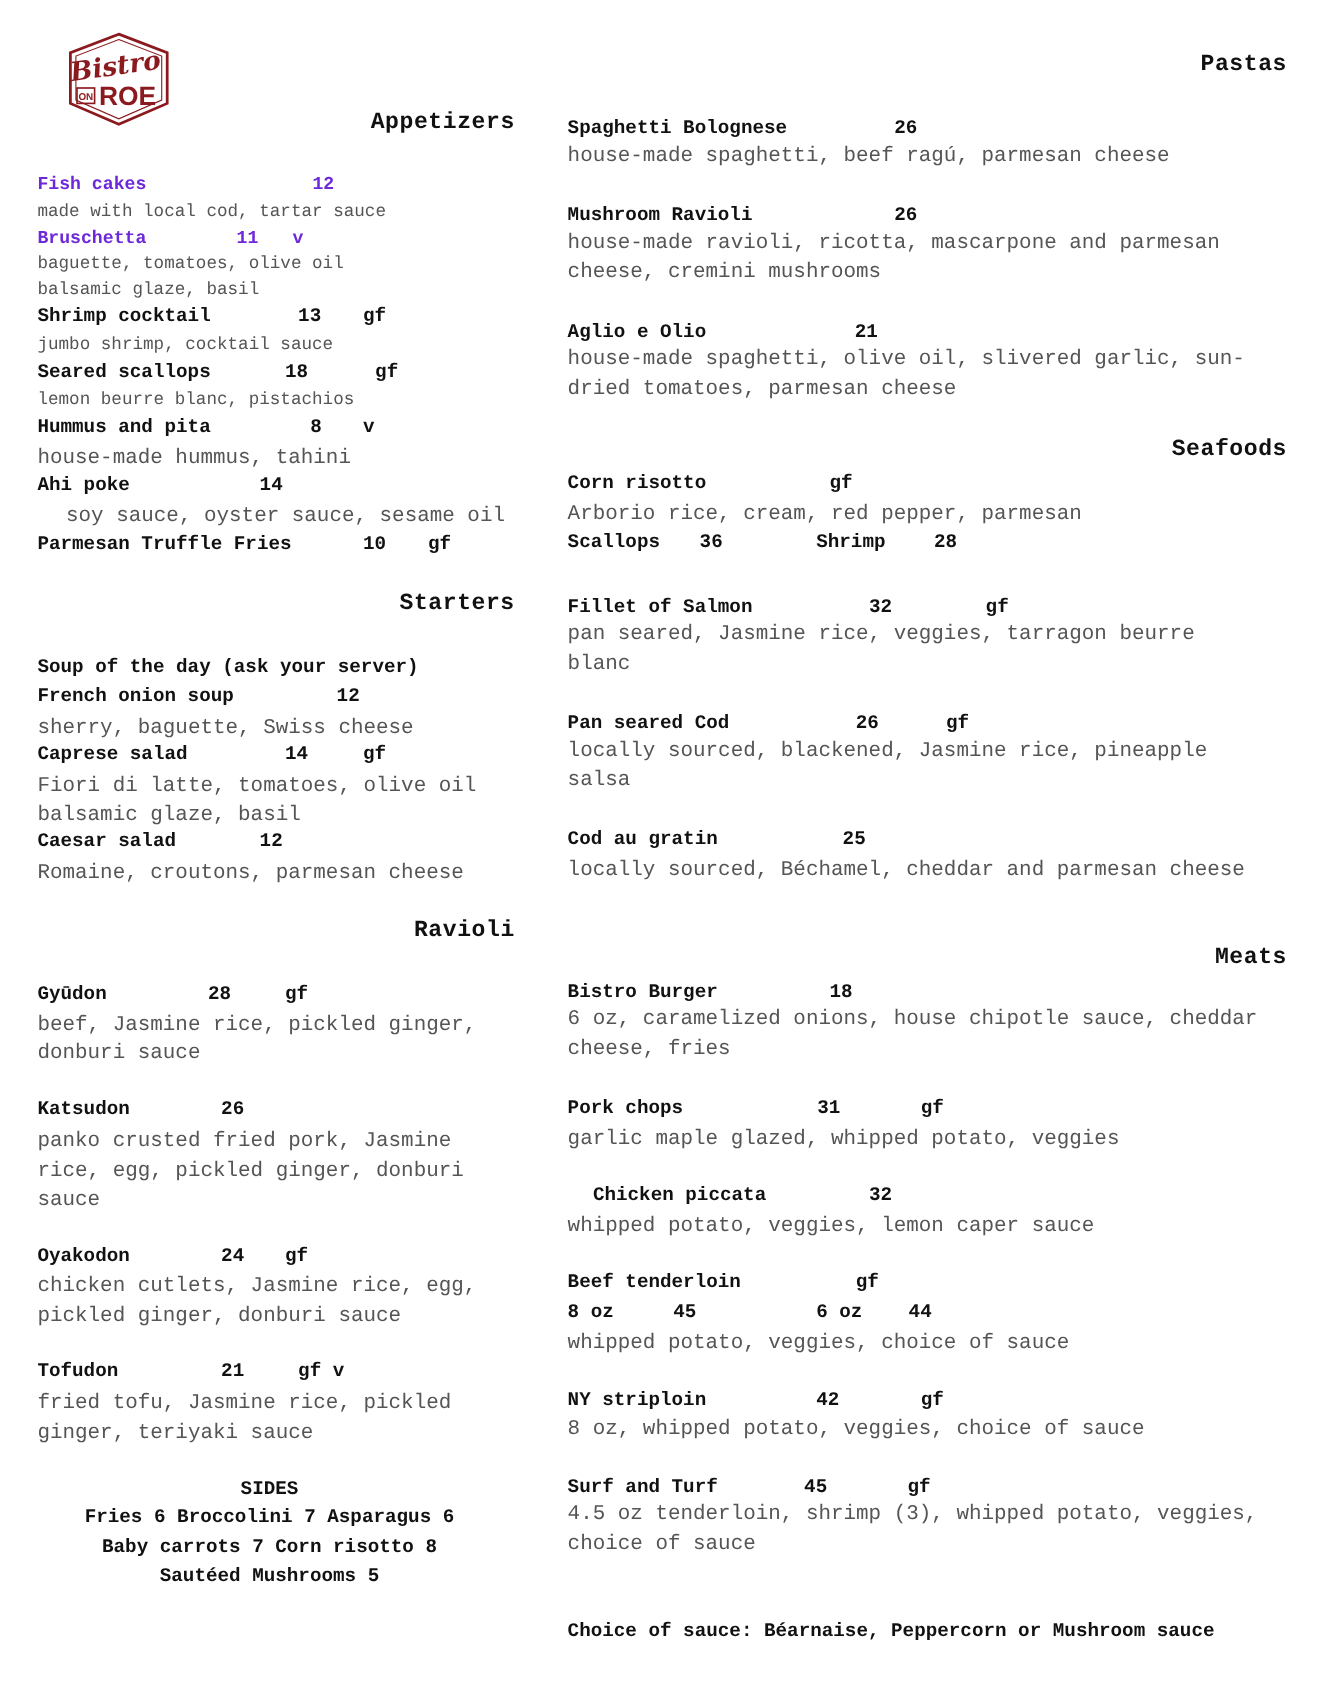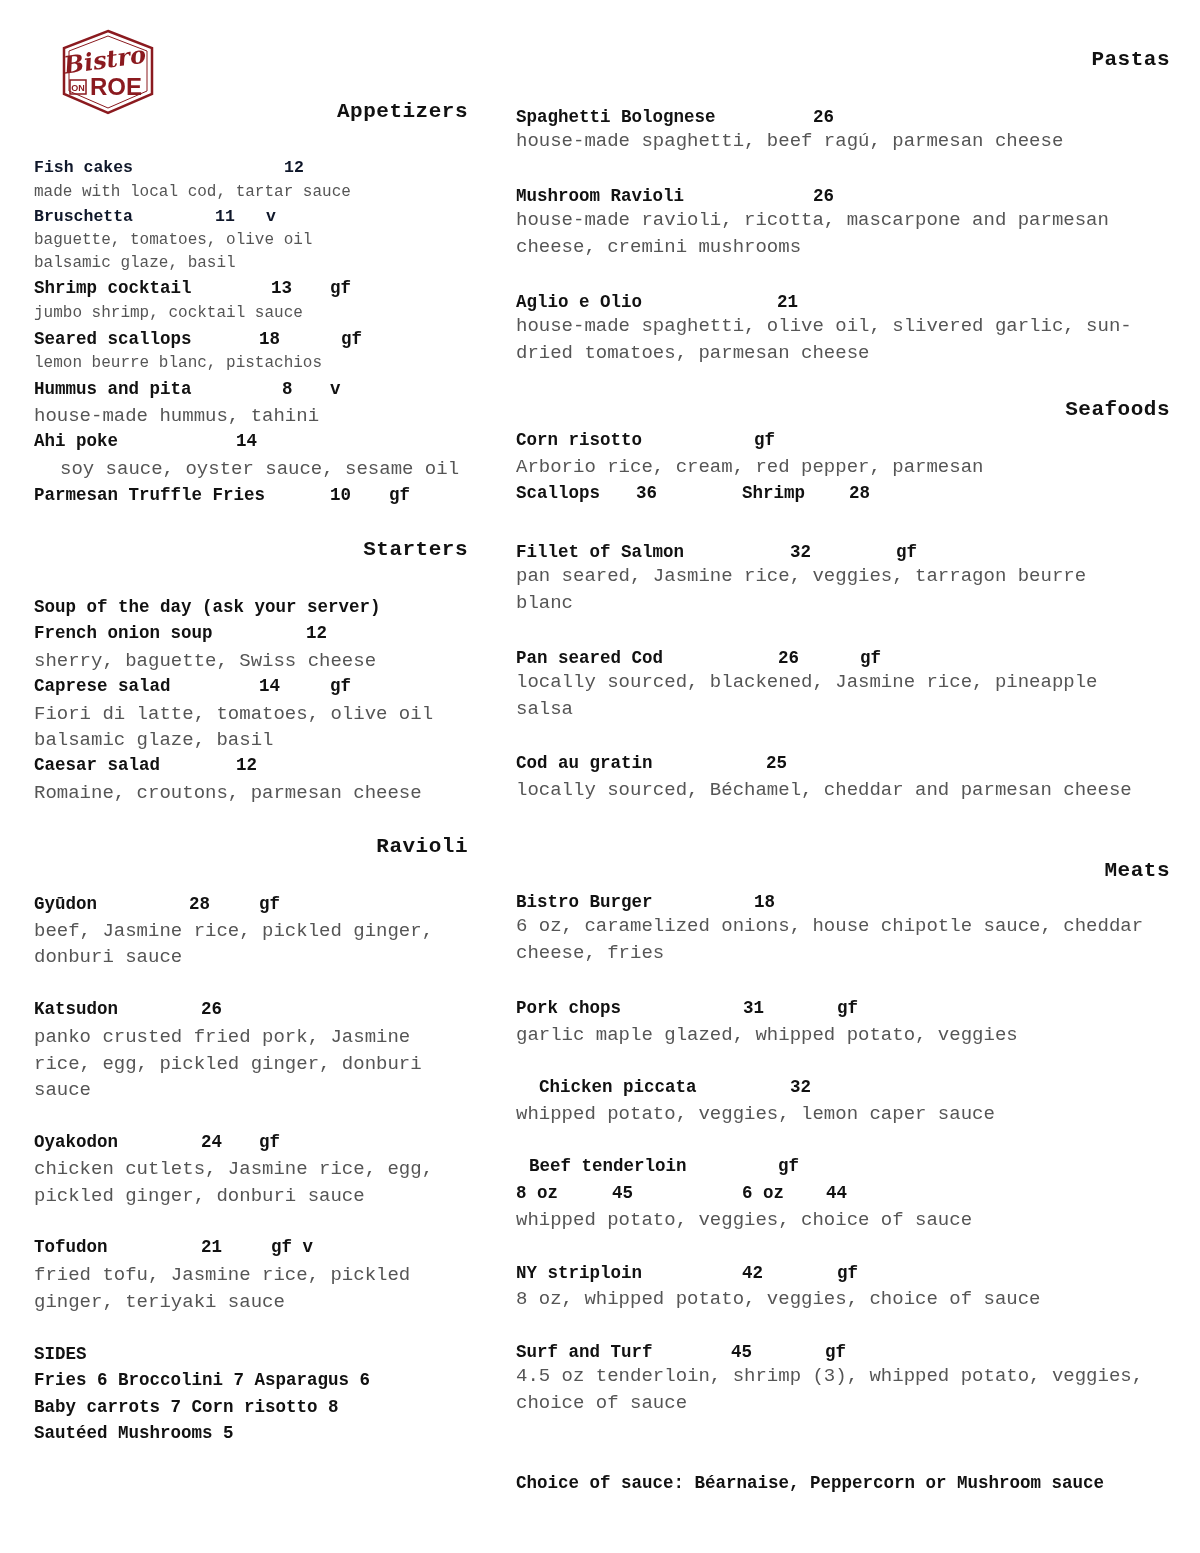--- a/index.html
+++ b/index.html
@@ -10,23 +10,23 @@
   }
   .logo { position: absolute; left: 60px; top: 28px; width: 96px; height: 88px; }
   .col { position: absolute; }
   .left { left: 34px; width: 434px; top: 0; }
   .right { left: 516px; width: 654px; top: 0; }
   .abs { position: absolute; white-space: pre; }
   .heading { font-weight: bold; font-size: 21px; letter-spacing: 0.5px; }
   .name { font-weight: bold; font-size: 17.5px; color: #111; }
   .desc { font-size: 19px; color: #555; }
   .desc-sm { font-size: 16px; color: #555; }
-  .name-sm { font-weight: bold; font-size: 16.5px; color: #0f172a; }
+  .name-sm { font-weight: bold; font-size: 16.5px; color: #6d28d9; }
   .wrapdesc { white-space: normal; line-height: 26.5px; }
-  .center { }
+  .center { text-align: center; }
 </style>
 </head>
 <body>
 
 <div class="logo">
   <svg width="96" height="88" viewBox="0 0 96 88">
     <polygon points="48,3 92,20 92,66 48,85 4,66 4,20" fill="none" stroke="#8b1a1f" stroke-width="2.5"></polygon>
     <polygon points="48,8 87,23 87,63 48,80 9,63 9,23" fill="none" stroke="#8b1a1f" stroke-width="1"></polygon>
     <text x="46" y="40" text-anchor="middle" font-family="DejaVu Serif, serif" font-style="italic" font-weight="bold" font-size="24" fill="#8b1a1f" transform="rotate(-8 46 40)">Bistro</text>
     <rect x="10" y="52" width="16" height="14" fill="none" stroke="#8b1a1f" stroke-width="1.5"></rect>
@@ -170,21 +170,21 @@
 
   <div class="abs name" style="top:998px; left:0;">Pork chops</div>
   <div class="abs name" style="top:998px; left:227px;">31</div>
   <div class="abs name" style="top:998px; left:321px;">gf</div>
   <div class="abs desc" style="top:1024px; left:0;">garlic maple glazed, whipped potato, veggies</div>
 
   <div class="abs name" style="top:1077px; left:4px;margin-left:19px;">Chicken piccata</div>
   <div class="abs name" style="top:1077px; left:274px;">32</div>
   <div class="abs desc" style="top:1103px; left:0;">whipped potato, veggies, lemon caper sauce</div>
 
-  <div class="abs name" style="top:1156px; left:13px;">Beef tenderloin</div>
+  <div class="abs name" style="top:1156px; left:0;">Beef tenderloin</div>
   <div class="abs name" style="top:1156px; left:262px;">gf</div>
   <div class="abs name" style="top:1183px; left:0;">8 oz</div>
   <div class="abs name" style="top:1183px; left:96px;">45</div>
   <div class="abs name" style="top:1183px; left:226px;">6 oz</div>
   <div class="abs name" style="top:1183px; left:310px;">44</div>
   <div class="abs desc" style="top:1209px; left:0;">whipped potato, veggies, choice of sauce</div>
 
   <div class="abs name" style="top:1263px; left:0;">NY striploin</div>
   <div class="abs name" style="top:1263px; left:226px;">42</div>
   <div class="abs name" style="top:1263px; left:321px;">gf</div>

